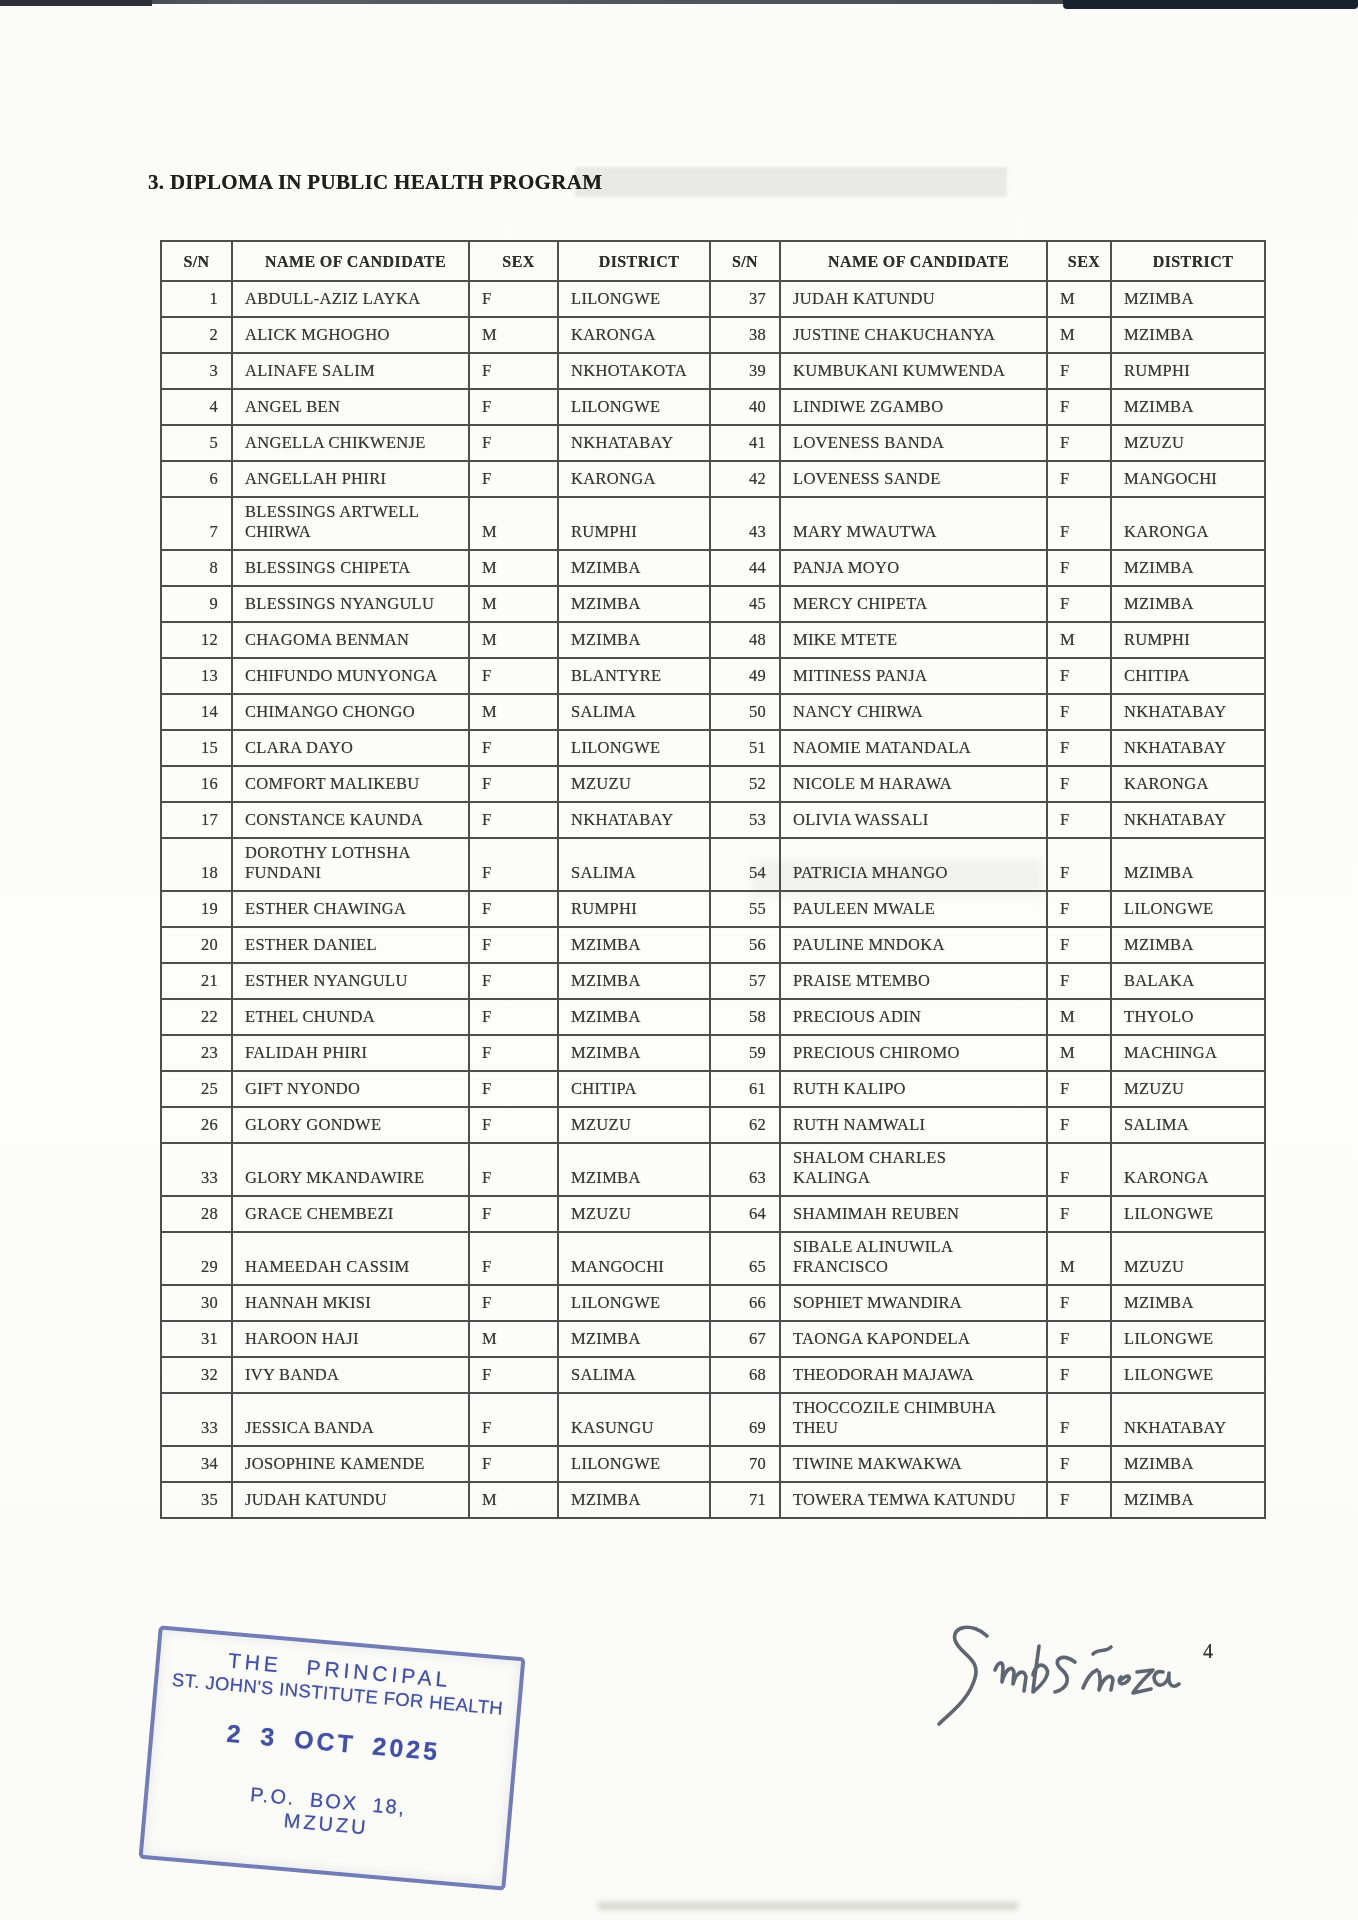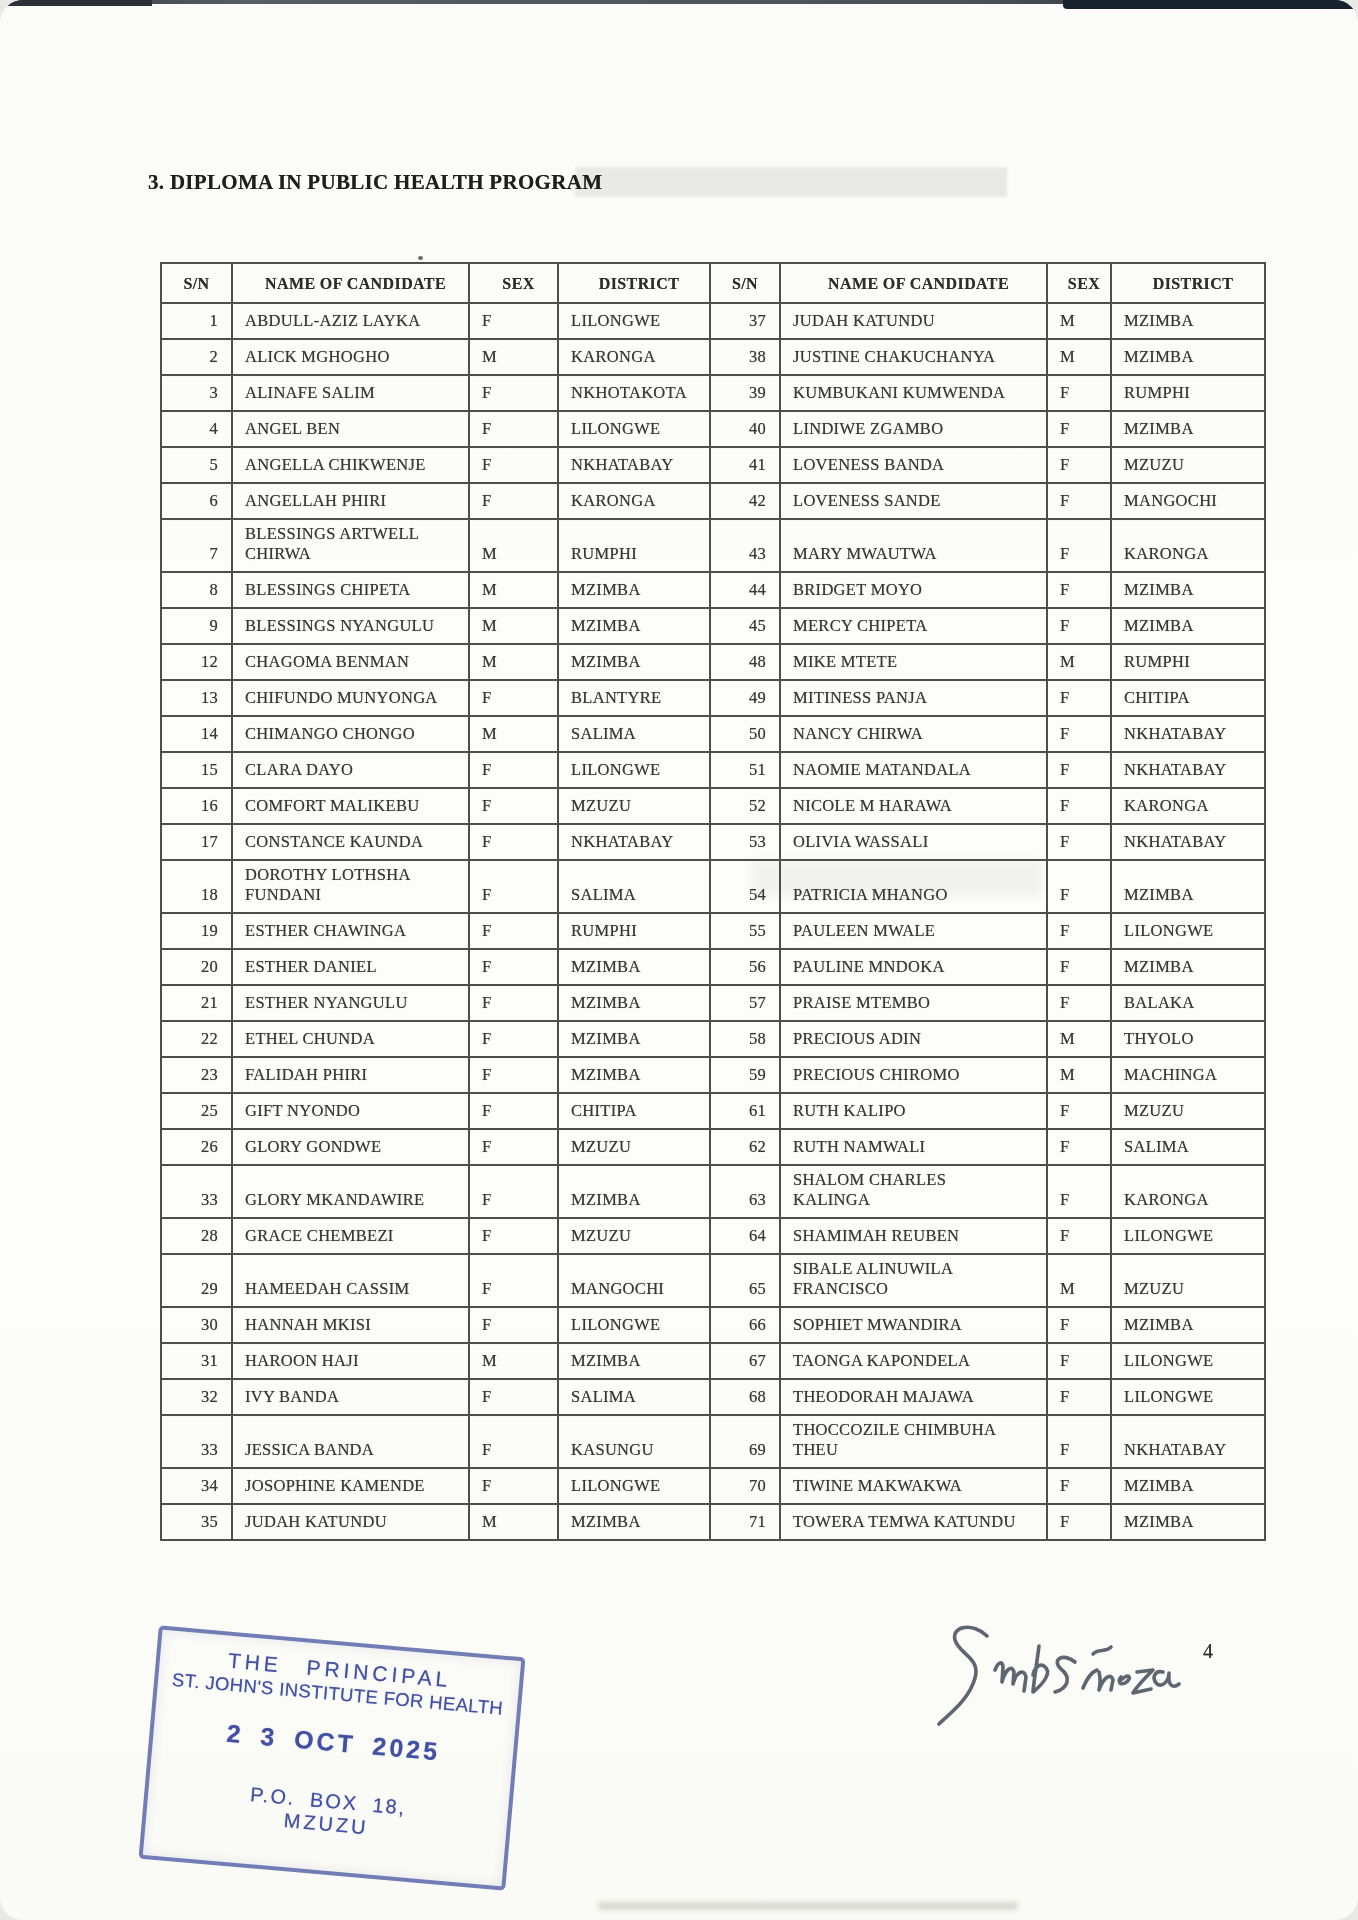--- a/index.html
+++ b/index.html
@@ -1,21 +1,20 @@
 <!DOCTYPE html>
 <html><head>
 <meta charset="utf-8">
 <style>
   html, body { margin:0; padding:0; background:#e9e9e6; }
   .page {
     position:relative; width:1358px; height:1920px; margin:0 auto;
     background:linear-gradient(180deg,#fbfbf9 0%,#fdfdfb 55%,#fafaf6 100%);
     overflow:hidden;
     font-family:"Liberation Serif", serif;
-    border-radius:23px;
   }
   
   .edge-top { position:absolute; top:0; left:0; width:100%; height:4px;
     background:linear-gradient(90deg,#2e3338,#585e63 18%,#4a5055 72%,#1d2733); }
   .edge-top-left { position:absolute; top:0; left:0; width:152px; height:6px; background:#2b3036; }
   .edge-top-right { position:absolute; top:0; left:1063px; width:295px; height:9px;
     background:#18222e; border-radius:0 0 4px 4px; }
   .smudge-bottom { position:absolute; left:598px; top:1902px; width:420px; height:8px;
     background:#d9d9d3; filter:blur(2.5px); }
   .title-band { position:absolute; left:575px; top:167px; width:432px; height:30px;
@@ -25,21 +24,21 @@
   .header-dot { position:absolute; left:418px; top:256px; width:5px; height:4px;
     background:#6a6a6a; border-radius:50%; }
 
   .title {
     position:absolute; left:148px; top:170px; margin:0;
     font-size:21px; font-weight:bold; color:#1f1f1f; letter-spacing:.3px;
     text-shadow:0 0 .6px rgba(40,40,40,.75); z-index:2; white-space:nowrap;
   }
 
   table.cand {
-    position:absolute; left:160px; top:262px; width:1104px; z-index:2;
+    position:absolute; left:160px; top:240px; width:1104px; z-index:2;
     border-collapse:collapse; table-layout:fixed;
     font-size:16.5px; color:#373737; letter-spacing:.3px;
   }
   .cand th, .cand td { border:2px solid #4e4e4e; overflow:hidden; }
   .cand th {
     font-size:16px; font-weight:bold; color:#2d2d2d; text-align:center;
     vertical-align:bottom; padding:8px 2px 9px 12px; letter-spacing:.4px;
     text-shadow:0 0 .6px rgba(45,45,45,.7);
   }
   .cand th.c-sn { text-align:center; padding-left:2px; }
@@ -182,21 +181,21 @@
           <td class="c-name">MARY MWAUTWA</td>
           <td class="c-sex">F</td>
           <td class="c-district">KARONGA</td>
         </tr>
         <tr>
           <td class="c-sn">8</td>
           <td class="c-name">BLESSINGS CHIPETA</td>
           <td class="c-sex">M</td>
           <td class="c-district">MZIMBA</td>
           <td class="c-sn">44</td>
-          <td class="c-name">BRIDGET MOYO</td>
+          <td class="c-name">PANJA MOYO</td>
           <td class="c-sex">F</td>
           <td class="c-district">MZIMBA</td>
         </tr>
         <tr>
           <td class="c-sn">9</td>
           <td class="c-name">BLESSINGS NYANGULU</td>
           <td class="c-sex">M</td>
           <td class="c-district">MZIMBA</td>
           <td class="c-sn">45</td>
           <td class="c-name">MERCY CHIPETA</td>

